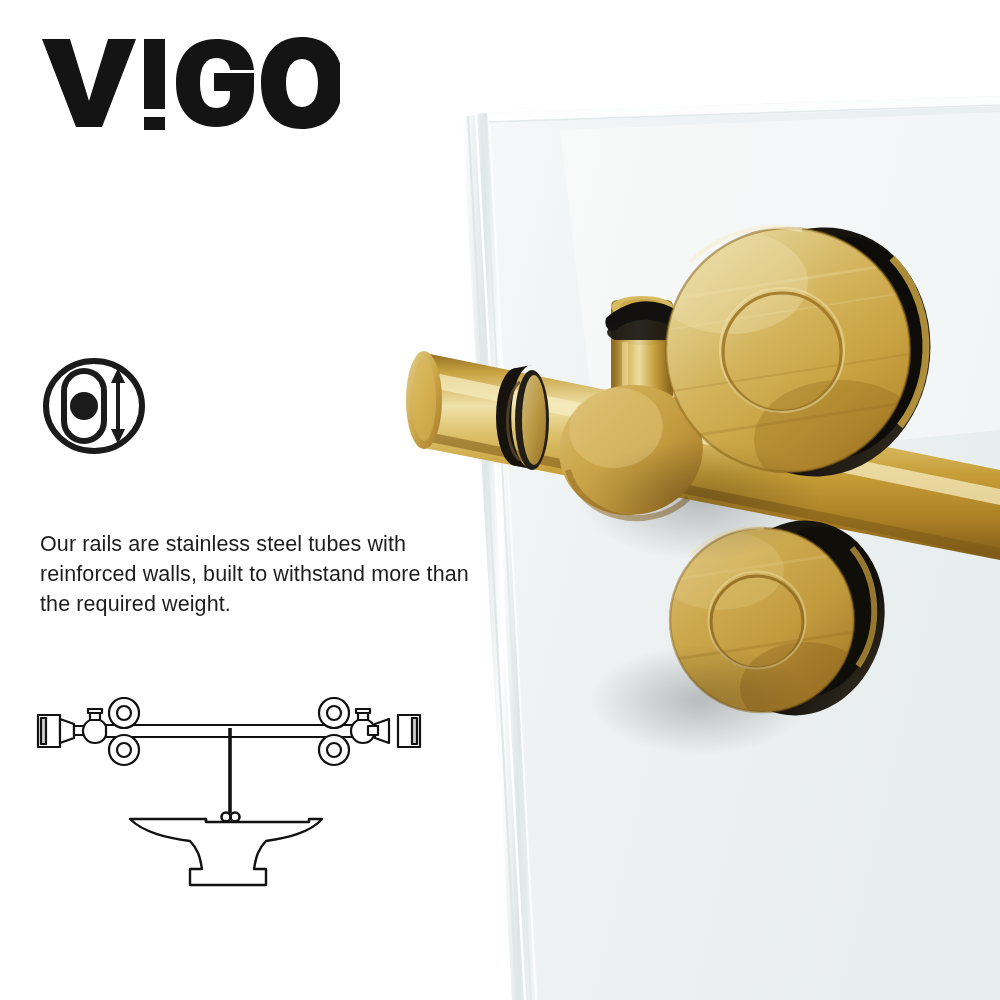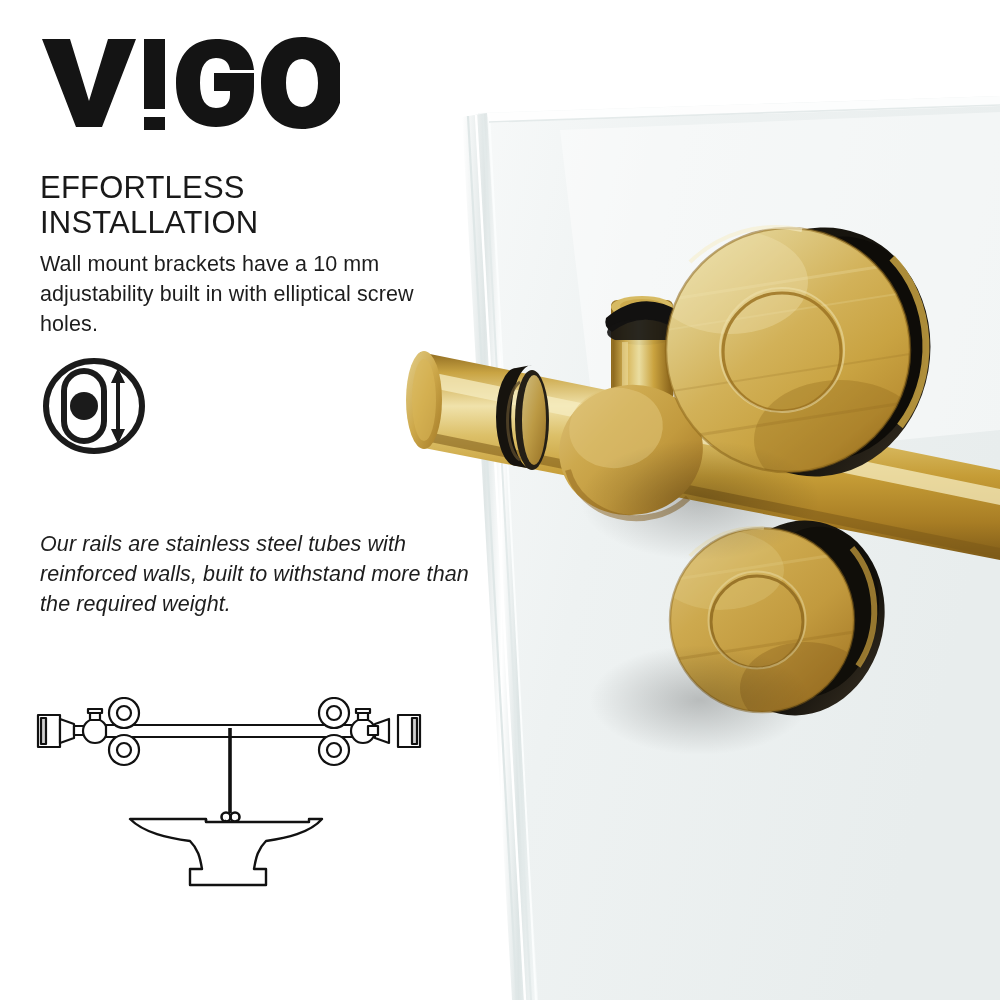--- a/index.html
+++ b/index.html
@@ -46,21 +46,21 @@
   }
   .body {
     margin-top: 9px;
     font-size: 21.5px;
     line-height: 30px;
     color: #1d1d1d;
     font-weight: 400;
     letter-spacing: .1px;
     max-width: 420px;
   }
-  .block.precise .body { max-width: 440px; font-style: italic; }
+  .block.precise .body { max-width: 440px; }
 
   .icon-slot { position: absolute; }
   .icon-adjust { left: 38px; top: 357px; width: 112px; height: 98px; }
   .icon-strength { left: 34px; top: 697px; width: 390px; height: 192px; }
 </style>
 </head>
 <body>
 
 <div id="stage">
 
@@ -247,25 +247,20 @@
       <rect x="104" y="4" width="21" height="70"></rect>
       <rect x="104" y="82" width="21" height="13"></rect>
 
       <path d="M176,4 c-24,0 -40,16 -40,44 c0,28 16,44 40,44 c24,0 38,-15 38,-40 l0,-14 l-40,0 l0,18 l16,0 l0,4 c0,9 -6,13 -14,13 c-10,0 -16,-8 -16,-25 c0,-17 6,-25 16,-25 c8,0 13,4 14,12 l24,0 c-2,-22 -17,-31 -38,-31 z"></path>
 
       <path d="M262,2 c-25,0 -41,17 -41,46 c0,29 16,46 41,46 c25,0 41,-17 41,-46 c0,-29 -16,-46 -41,-46 z
                m0,22 c10,0 16,9 16,24 c0,15 -6,24 -16,24 c-10,0 -16,-9 -16,-24 c0,-15 6,-24 16,-24 z"></path>
     </g>
   </svg>
 
-  <div class="block install">
-    <h2 class="headline">EFFORTLESS
-INSTALLATION</h2>
-    <p class="body">Wall mount brackets have a 10 mm adjustability built in with elliptical screw holes.</p>
-  </div>
 
   <svg class="icon-slot icon-adjust" viewBox="0 0 112 98" width="112" height="98">
     <g fill="none" stroke="#1b1b1b">
       <ellipse cx="56" cy="49" rx="48" ry="45" stroke-width="6"></ellipse>
       <rect x="26" y="14" width="40" height="70" rx="20" stroke-width="6"></rect>
     </g>
     <circle cx="46" cy="49" r="14" fill="#1b1b1b"></circle>
     <g stroke="#1b1b1b" stroke-width="4">
       <line x1="80" y1="20" x2="80" y2="78"></line>
     </g>

